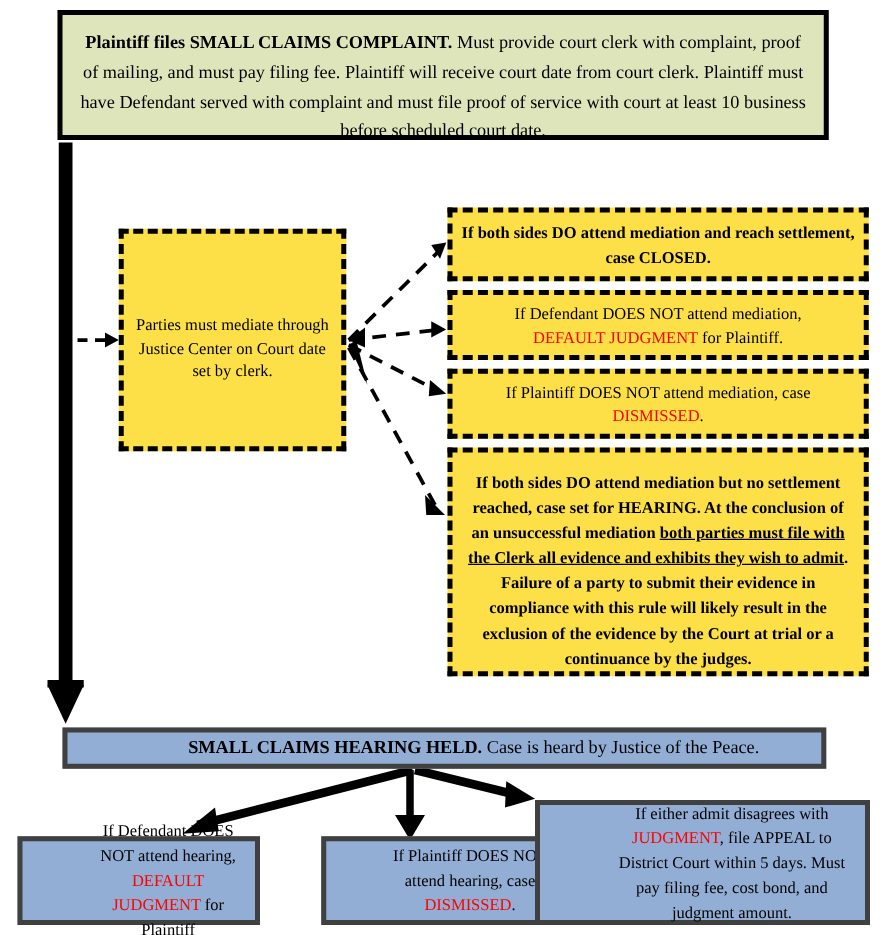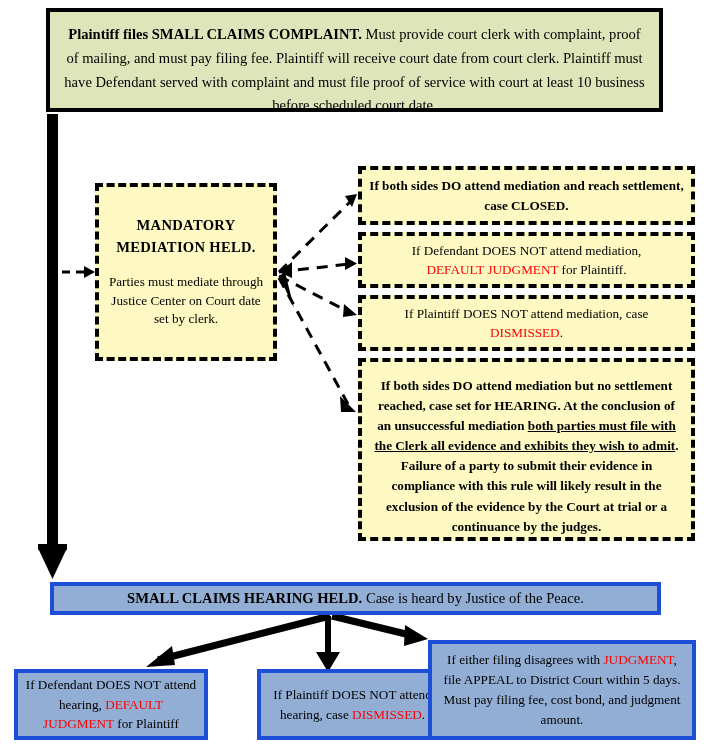--- a/index.html
+++ b/index.html
@@ -41,21 +41,21 @@
     height: 104px;
     background: #dfe5bb;
     border: 4px solid #000000;
     font-size: 14.6px;
     line-height: 1.62;
   }
   #box-complaint .txt { padding: 0 14px; margin-top: 21px; }
 
   
   .dashedblue {
-    background: #fef9c3;
+    background: #fde047;
     border: 4px dashed #000000;
   }
   #box-mediation {
     left: 95px;
     top: 183px;
     width: 182px;
     height: 178px;
     font-size: 13.4px;
     line-height: 1.42;
   }
@@ -107,21 +107,22 @@
     font-size: 13.2px;
     font-weight: bold;
     line-height: 1.53;
     align-items: flex-end;
   }
   #box-out-hearing .txt { padding: 0 10px; }
 
   
   .solidblue {
     background: #92aed5;
-    border: 4px solid #1d4ed8;
+    border: 4px solid #404040;
+    padding-left: 47px;
   }
   #box-hearing-held {
     left: 50px;
     top: 582px;
     width: 611px;
     height: 33px;
     font-size: 14.6px;
   }
 
   
@@ -218,21 +219,20 @@
   </svg>
 
   <div class="box" id="box-complaint">
     <span class="txt">
       <b>Plaintiff files SMALL CLAIMS COMPLAINT.</b><span>  Must provide court clerk with complaint, proof of mailing, and must pay filing fee.  Plaintiff will receive court date from court clerk.  Plaintiff must have Defendant served with complaint and must file proof of service with court at least 10 business before scheduled court date.</span>
     </span>
   </div>
 
   <div class="box dashedblue" id="box-mediation">
     <span class="txt">
-      <span class="head">MANDATORY MEDIATION HELD.</span>
       <span class="sub">Parties must mediate through Justice Center on Court date set by clerk.</span>
     </span>
   </div>
 
   <div class="box dashedblue" id="box-out-settled">
     <span class="txt">If both sides DO attend mediation and reach settlement, case CLOSED.</span>
   </div>
 
   <div class="box dashedblue" id="box-out-pl-noshow">
     <span class="txt">
@@ -267,17 +267,17 @@
   </div>
 
   <div class="box solidblue" id="box-bot-pl">
     <span class="txt">
       <span>If Plaintiff DOES NOT attend hearing, case </span><span class="red">DISMISSED</span><span>.</span>
     </span>
   </div>
 
   <div class="box solidblue" id="box-bot-appeal">
     <span class="txt">
-      <span>If either filing disagrees with </span><span class="red">JUDGMENT</span><span>, file APPEAL to District Court within 5 days.  Must pay filing fee, cost bond, and judgment amount.</span>
+      <span>If either admit disagrees with </span><span class="red">JUDGMENT</span><span>, file APPEAL to District Court within 5 days.  Must pay filing fee, cost bond, and judgment amount.</span>
     </span>
   </div>
 
 </div>
 
 </body></html>

